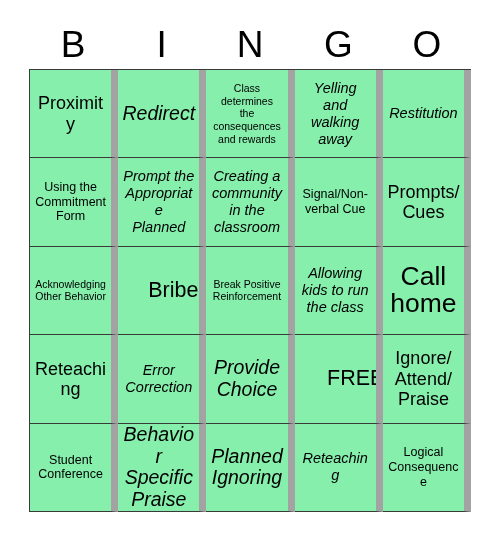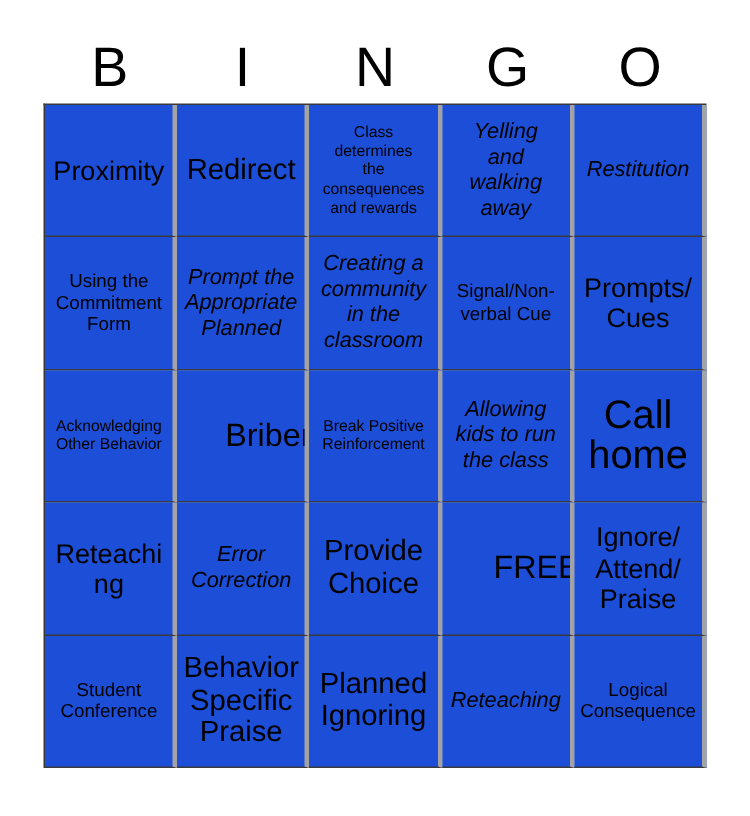--- a/index.html
+++ b/index.html
@@ -54,44 +54,44 @@
     box-sizing: border-box;
     display: grid;
     grid-template-columns: repeat(5, 1fr);
     grid-template-rows: repeat(5, 1fr);
     border-top: 1px solid #3a3a3a;
     border-left: 1px solid #3a3a3a;
     background: #ffffff;
   }
   .cell {
     box-sizing: border-box;
-    border-right: 3px solid #a3a3a3;
+    border-right: 7px solid #a3a3a3;
     border-bottom: 1px solid #3a3a3a;
     display: flex;
     align-items: center;
     justify-content: center;
     text-align: center;
     padding: 2px 4px;
     overflow: hidden;
-    background: #1d4ed8;
+    background: #86efac;
   }
   .cell-text {
     display: block;
     width: 100%;
     line-height: 1.12;
     white-space: pre-line;
     word-wrap: break-word;
   }
 
   
   .fs-xs  { font-size: 10.5px; line-height: 1.2; }
   .fs-s   { font-size: 12.5px; line-height: 1.18; }
   .fs-m   { font-size: 14.5px; line-height: 1.16; font-style: italic; }
   .fs-l   { font-size: 18px;   line-height: 1.13; }
-  .fs-xl  { font-size: 19.5px; line-height: 1.1;  }
+  .fs-xl  { font-size: 19.5px; line-height: 1.1; font-style: italic;  }
   .fs-xxl { font-size: 21.5px; line-height: 1.08; margin-left: 47px; }
   .fs-huge{ font-size: 26.5px; line-height: 1.05; }
 </style>
 </head>
 <body>
 
 <div id="bingo-card">
 
   <div id="header-row">
     <div class="header-letter">B</div>

